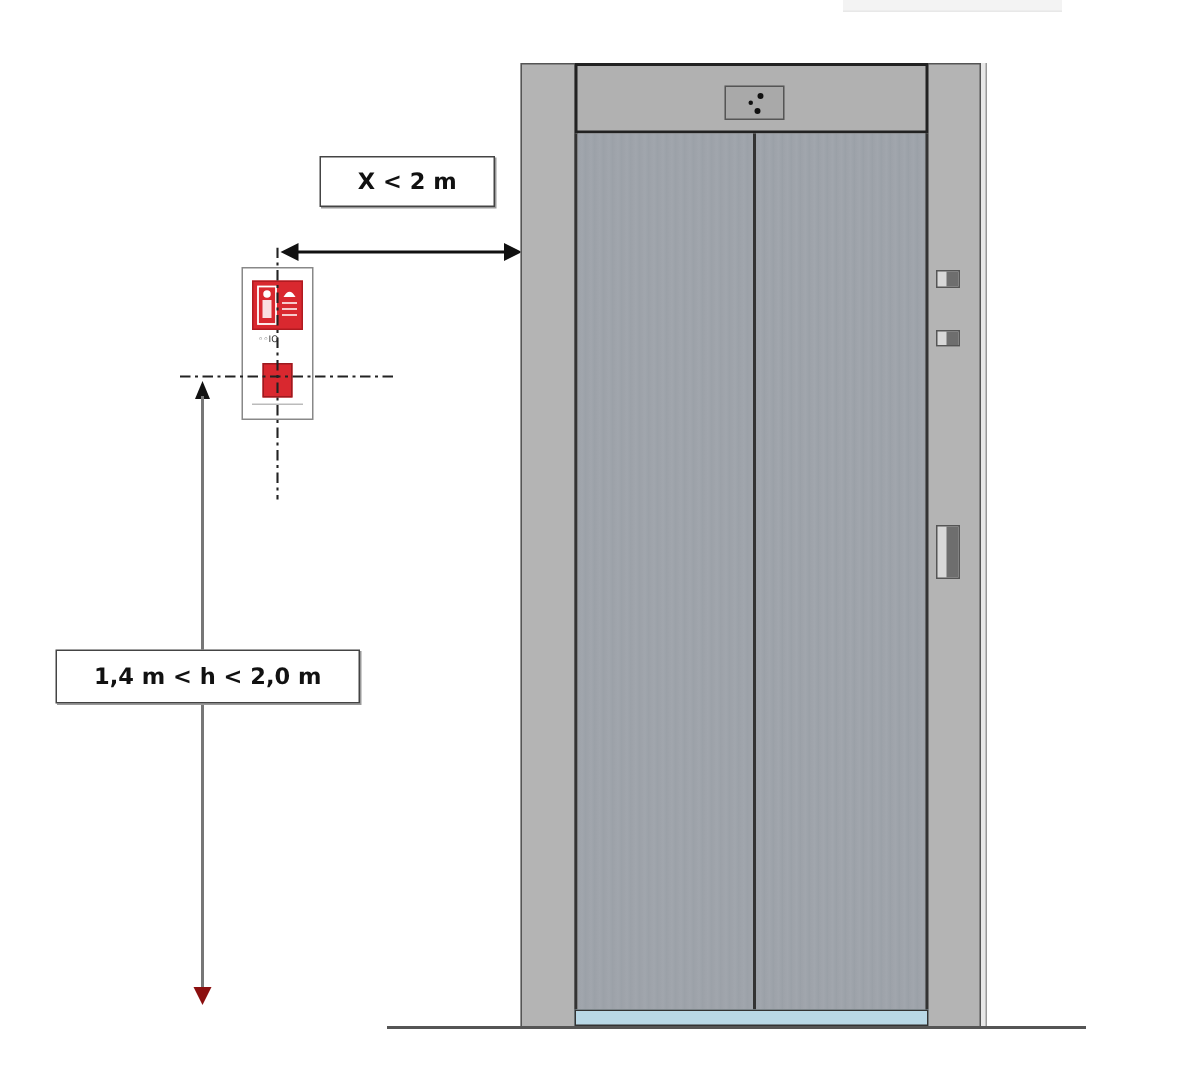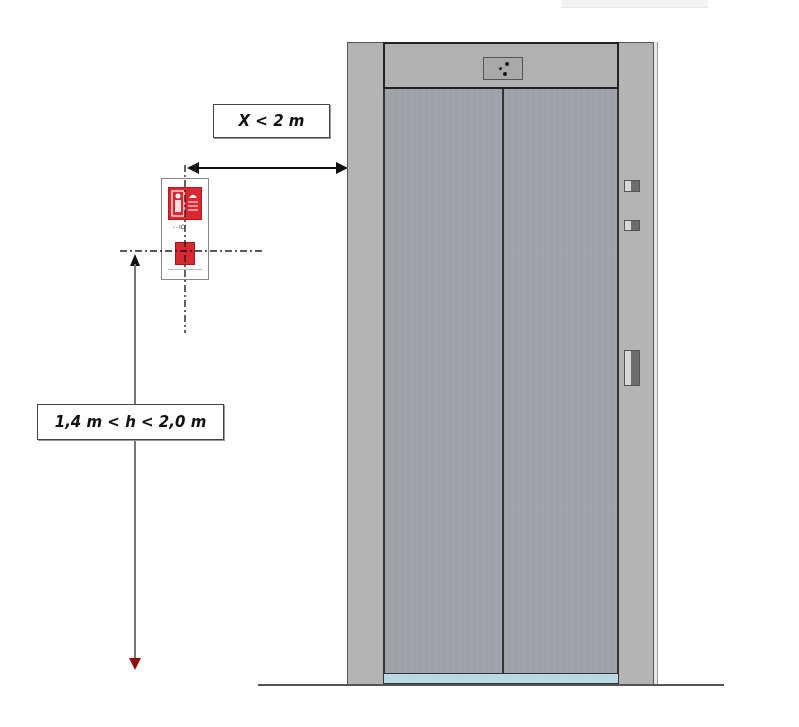--- a/index.html
+++ b/index.html
@@ -1,18 +1,18 @@
 <!DOCTYPE html>
 <html><head>
 <meta charset="utf-8">
 <style>
   html,body{margin:0;padding:0;background:#ffffff;}
   body{width:799px;height:727px;position:relative;overflow:hidden;font-family:"DejaVu Sans",sans-serif;}
   .abs{position:absolute;}
-  .label-box{position:absolute;background:#fff;border:1.5px solid #444;box-shadow:1px 1px 0 #999;font-weight:bold;color:#111;font-size:15px;display:flex;align-items:center;justify-content:center;box-sizing:border-box;font-style:italic;}
+  .label-box{position:absolute;background:#fff;border:1.5px solid #444;box-shadow:1px 1px 0 #999;font-weight:bold;color:#111;font-size:15px;display:flex;align-items:center;justify-content:center;box-sizing:border-box;}
   .topstrip{position:absolute;left:562px;top:0;width:146px;height:7px;background:#f3f3f3;border-bottom:1px solid #e8e8e8;}
   .floor{position:absolute;left:258px;top:684px;width:466px;height:1.5px;background:#555;}
   .jamb{position:absolute;background:#b4b4b4;border:1.5px solid #555;box-sizing:border-box;}
   .header{position:absolute;left:383px;top:42px;width:236px;height:47px;background:#b1b1b1;border:2px solid #222;box-sizing:border-box;}
   .indicator{position:absolute;left:98px;top:13px;width:40px;height:23px;border:1.5px solid #555;background:#a9a9a9;box-sizing:border-box;}
   .dot{position:absolute;width:4px;height:4px;border-radius:50%;background:#111;}
   .door{position:absolute;top:89px;height:584px;background:repeating-linear-gradient(90deg,#9da2a9 0px,#a1a6ad 3px,#9aa0a7 6px);border-left:2px solid #333;box-sizing:border-box;}
   .sill{position:absolute;left:383px;top:673px;width:236px;height:11px;background:#b9d8e6;border:1.5px solid #333;box-sizing:border-box;}
   .btn{position:absolute;background:#d8d8d8;border:1px solid #555;box-sizing:border-box;}
   .btn .half{position:absolute;right:0;top:0;bottom:0;width:55%;background:#6e6e6e;}
@@ -49,21 +49,21 @@
   <line x1="0" y1="86" x2="142" y2="86" stroke="#222" stroke-width="1.4" stroke-dasharray="7,3,2,3"></line>
   <line x1="65" y1="0" x2="65" y2="168" stroke="#222" stroke-width="1.4" stroke-dasharray="7,3,2,3"></line>
 </svg>
 
 <svg class="abs" style="left:124px;top:252px;" width="22" height="420">
   <polygon points="11,2 6,14 16,14" fill="#111"></polygon>
   <line x1="11" y1="12" x2="11" y2="408" stroke="#777" stroke-width="2"></line>
   <polygon points="11,418 5,406 17,406" fill="#8b0f0f"></polygon>
 </svg>
 
-<div class="label-box" style="left:37px;top:404px;width:187px;height:36px;">1,4 m &lt; h &lt; 2,0 m</div>
+<div class="label-box" style="left:37px;top:433px;width:203px;height:36px;">1,4 m &lt; h &lt; 2,0 m</div>
 
 <div class="jamb" style="left:347px;top:42px;width:37px;height:643px;"></div>
 <div class="jamb" style="left:617px;top:42px;width:37px;height:643px;"></div>
 <div class="abs" style="left:654px;top:42px;width:3px;height:643px;background:#e8e8e8;border-right:1px solid #999;"></div>
 
 <div class="header">
   <div class="indicator">
     <div class="dot" style="left:21px;top:4px;"></div>
     <div class="dot" style="left:15px;top:9px;width:3px;height:3px;"></div>
     <div class="dot" style="left:19px;top:14px;"></div>

